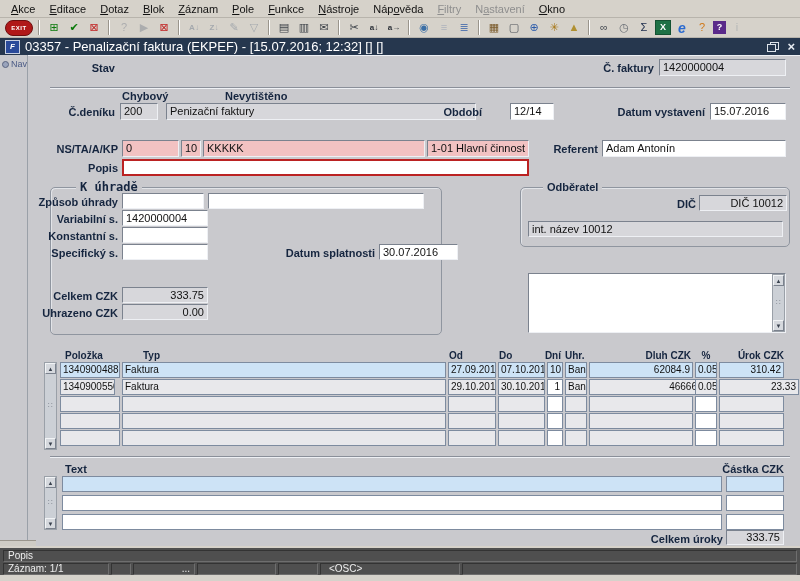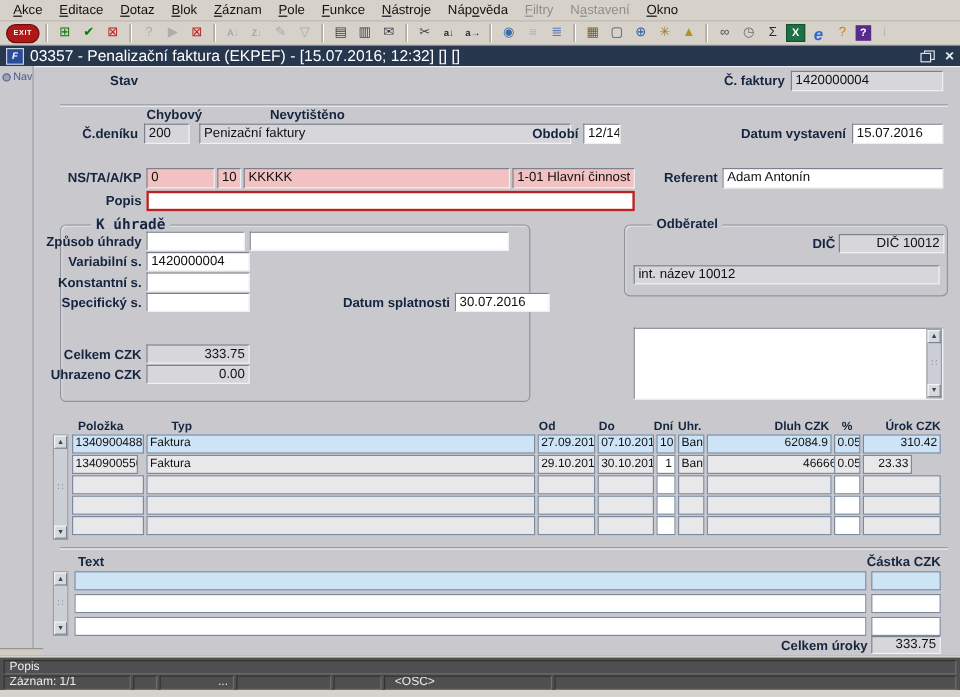--- a/index.html
+++ b/index.html
@@ -164,21 +164,21 @@
   <div class="vb" style="left:225px;top:62px;">Nevytištěno</div>
   <div class="lbl" style="left:568px;top:62px;width:86px;">Č. faktury</div>
   <div class="fld gray" style="left:659px;top:59px;width:127px;">1420000004</div>
 
   <div class="hsep" style="left:50px;top:87px;width:740px;"></div>
 
   <div class="lbl" style="left:45px;top:106px;width:70px;">Č.deníku</div>
   <div class="fld gray" style="left:120px;top:103px;width:38px;">200</div>
   <div class="fld gray" style="left:166px;top:103px;width:310px;">Penizační faktury</div>
   <div class="lbl" style="left:428px;top:106px;width:54px;">Období</div>
-  <div class="fld" style="left:486px;top:103px;width:31px;">12/14</div>
+  <div class="fld" style="left:510px;top:103px;width:44px;">12/14</div>
   <div class="lbl" style="left:608px;top:106px;width:97px;">Datum vystavení</div>
   <div class="fld" style="left:710px;top:103px;width:76px;">15.07.2016</div>
 
   <div class="lbl" style="left:36px;top:143px;width:82px;">NS/TA/A/KP</div>
   <div class="fld pink" style="left:122px;top:140px;width:57px;">0</div>
   <div class="fld pink right" style="left:181px;top:140px;width:20px;">10</div>
   <div class="fld pink" style="left:203px;top:140px;width:222px;">KKKKK</div>
   <div class="fld pink" style="left:427px;top:140px;width:102px;">1-01 Hlavní činnost</div>
   <div class="lbl" style="left:528px;top:143px;width:70px;">Referent</div>
   <div class="fld" style="left:602px;top:140px;width:184px;">Adam Antonín</div>
@@ -244,21 +244,21 @@
       <div class="cell sel num" style="left: 695px; top: 362px; width: 22px;">0.050</div>
       <div class="cell sel num" style="left: 719px; top: 362px; width: 65px;">310.42</div>
       <div class="cell" style="left: 60px; top: 379px; width: 55px;">1340900550</div>
       <div class="cell" style="left: 122px; top: 379px; width: 324px;">Faktura</div>
       <div class="cell" style="left: 448px; top: 379px; width: 48px;">29.10.2013</div>
       <div class="cell" style="left: 498px; top: 379px; width: 47px;">30.10.2013</div>
       <div class="cell num white" style="left: 547px; top: 379px; width: 16px;">1</div>
       <div class="cell" style="left: 565px; top: 379px; width: 22px;">Bank</div>
       <div class="cell num" style="left: 589px; top: 379px; width: 111px;">46666</div>
       <div class="cell num" style="left: 695px; top: 379px; width: 22px;">0.050</div>
-      <div class="cell num" style="left: 719px; top: 379px; width: 41px;">23.33</div>
+      <div class="cell num" style="left: 719px; top: 379px; width: 80px;">23.33</div>
       <div class="cell" style="left: 60px; top: 396px; width: 60px;"></div>
       <div class="cell" style="left: 122px; top: 396px; width: 324px;"></div>
       <div class="cell" style="left: 448px; top: 396px; width: 48px;"></div>
       <div class="cell" style="left: 498px; top: 396px; width: 47px;"></div>
       <div class="cell num white" style="left: 547px; top: 396px; width: 16px;"></div>
       <div class="cell" style="left: 565px; top: 396px; width: 22px;"></div>
       <div class="cell num" style="left: 589px; top: 396px; width: 104px;"></div>
       <div class="cell num white" style="left: 695px; top: 396px; width: 22px;"></div>
       <div class="cell num" style="left: 719px; top: 396px; width: 65px;"></div>
       <div class="cell" style="left: 60px; top: 413px; width: 60px;"></div>

